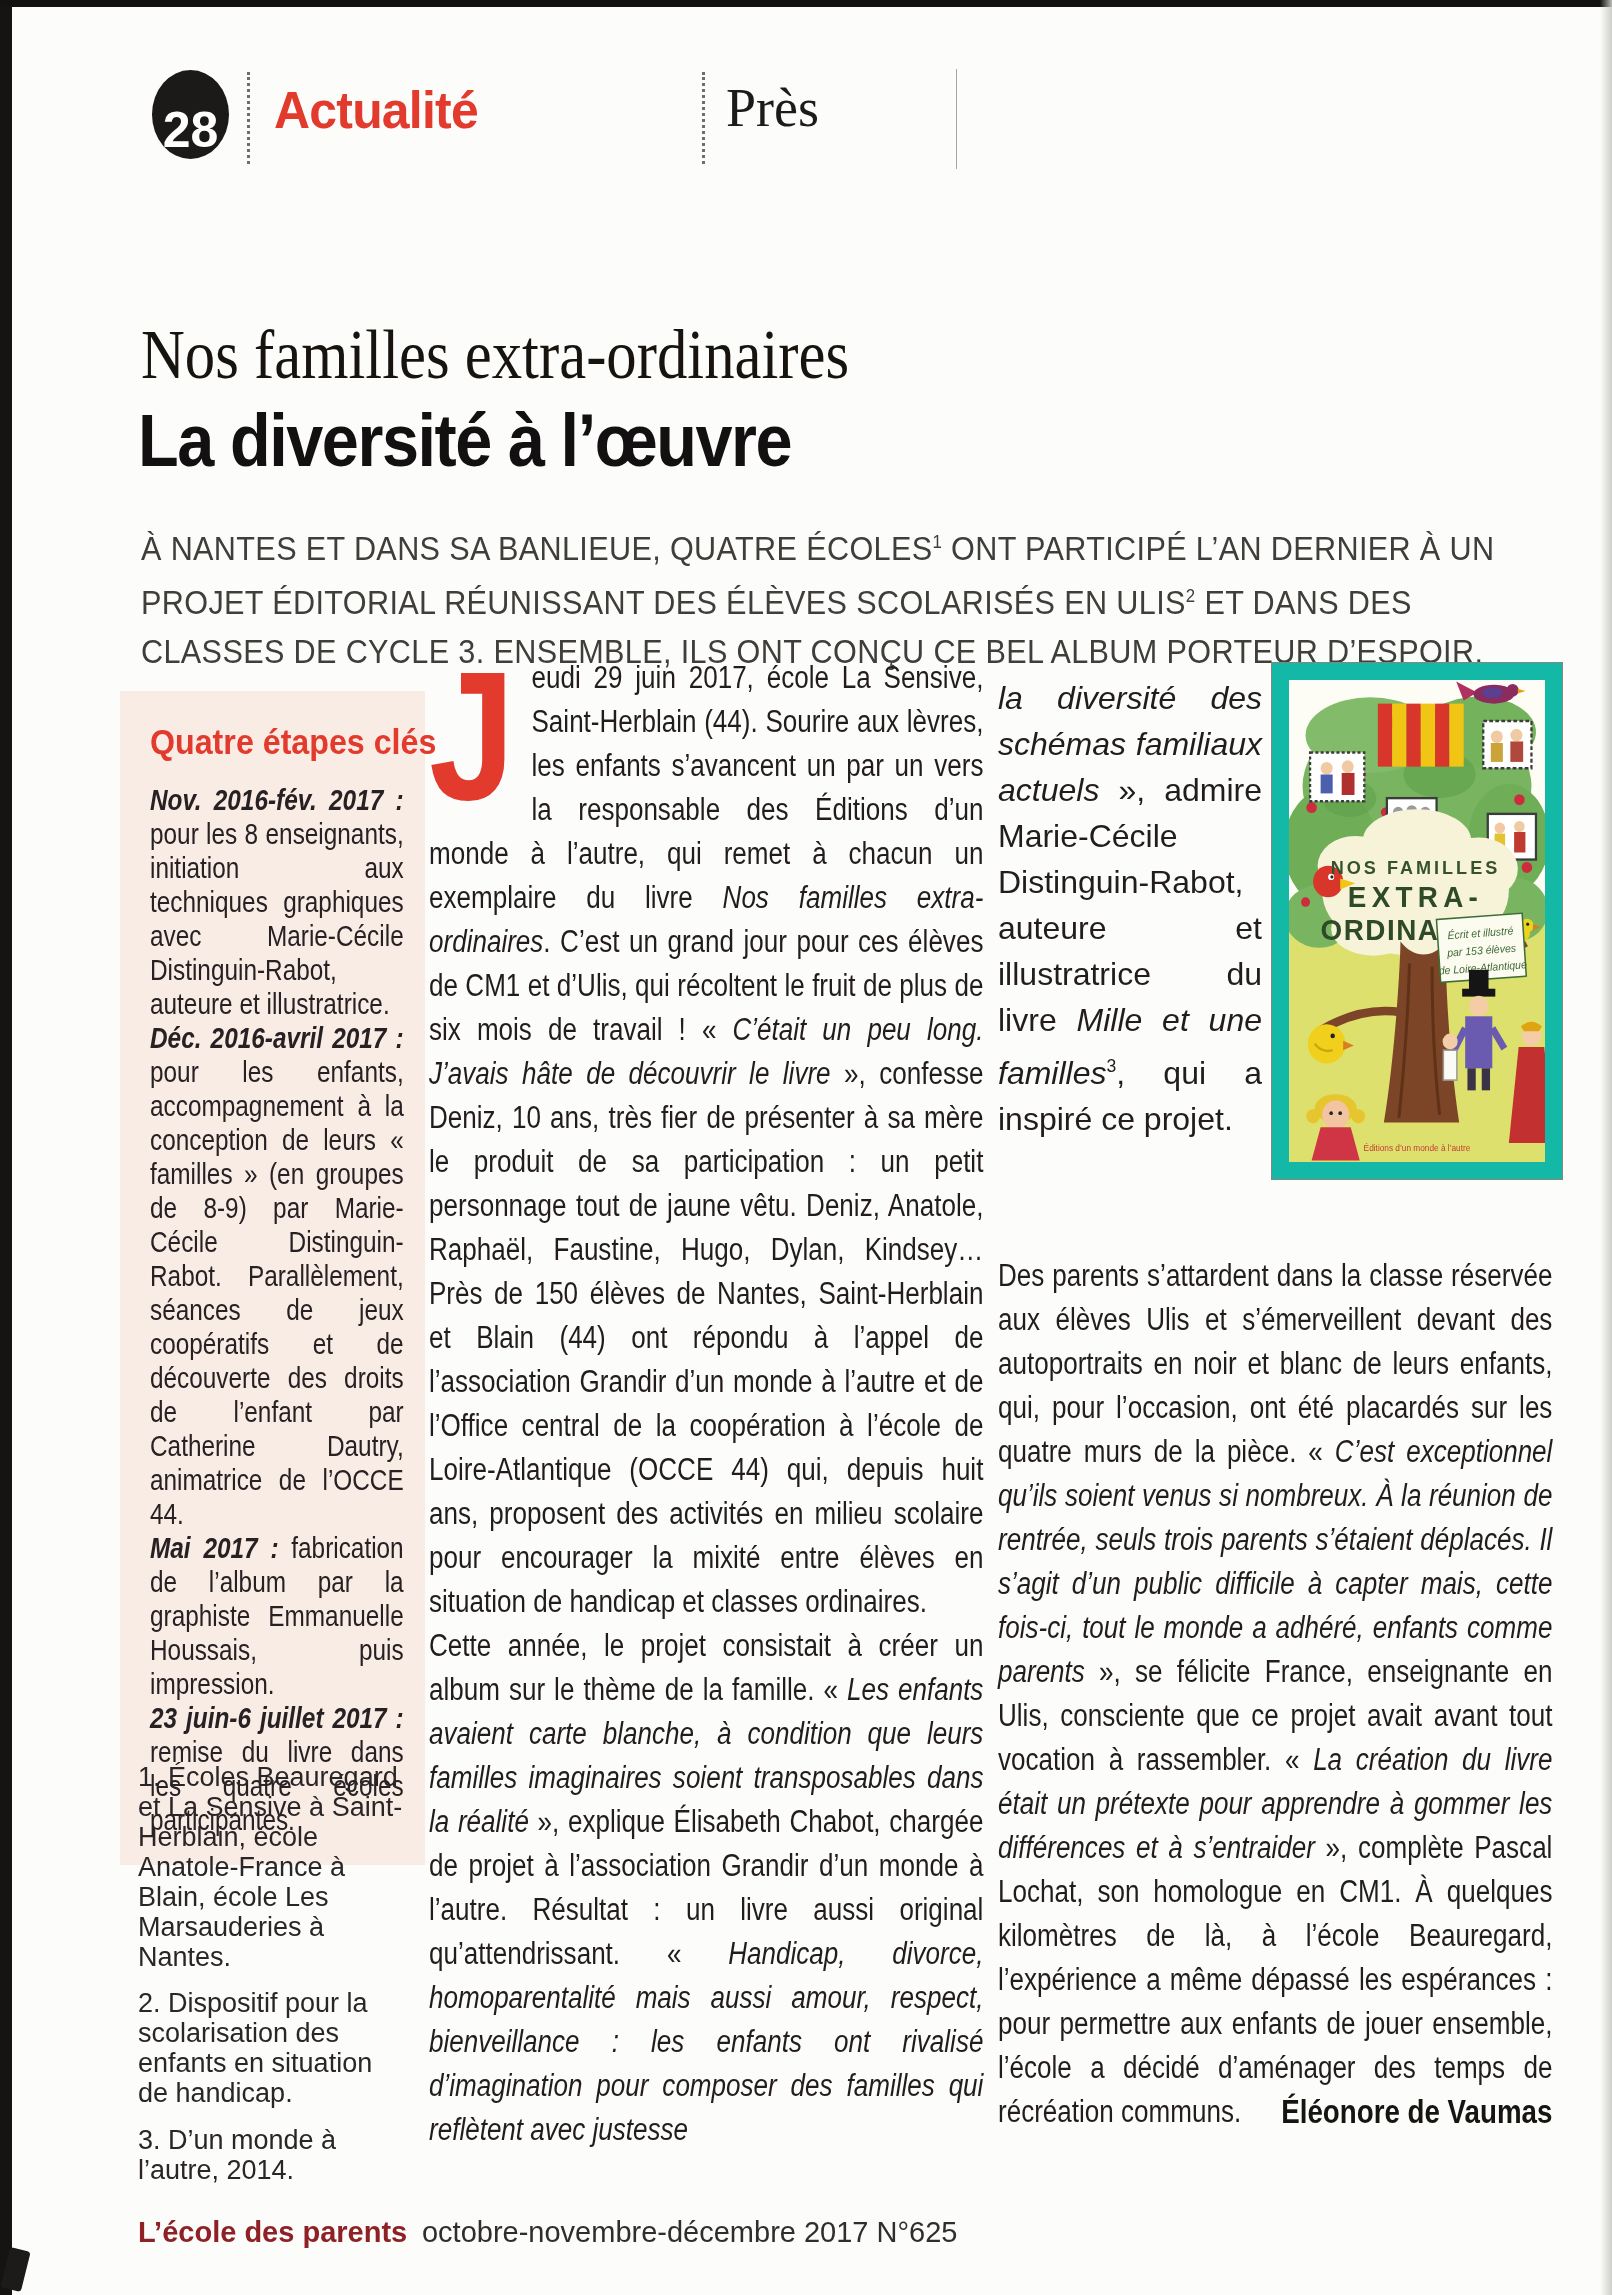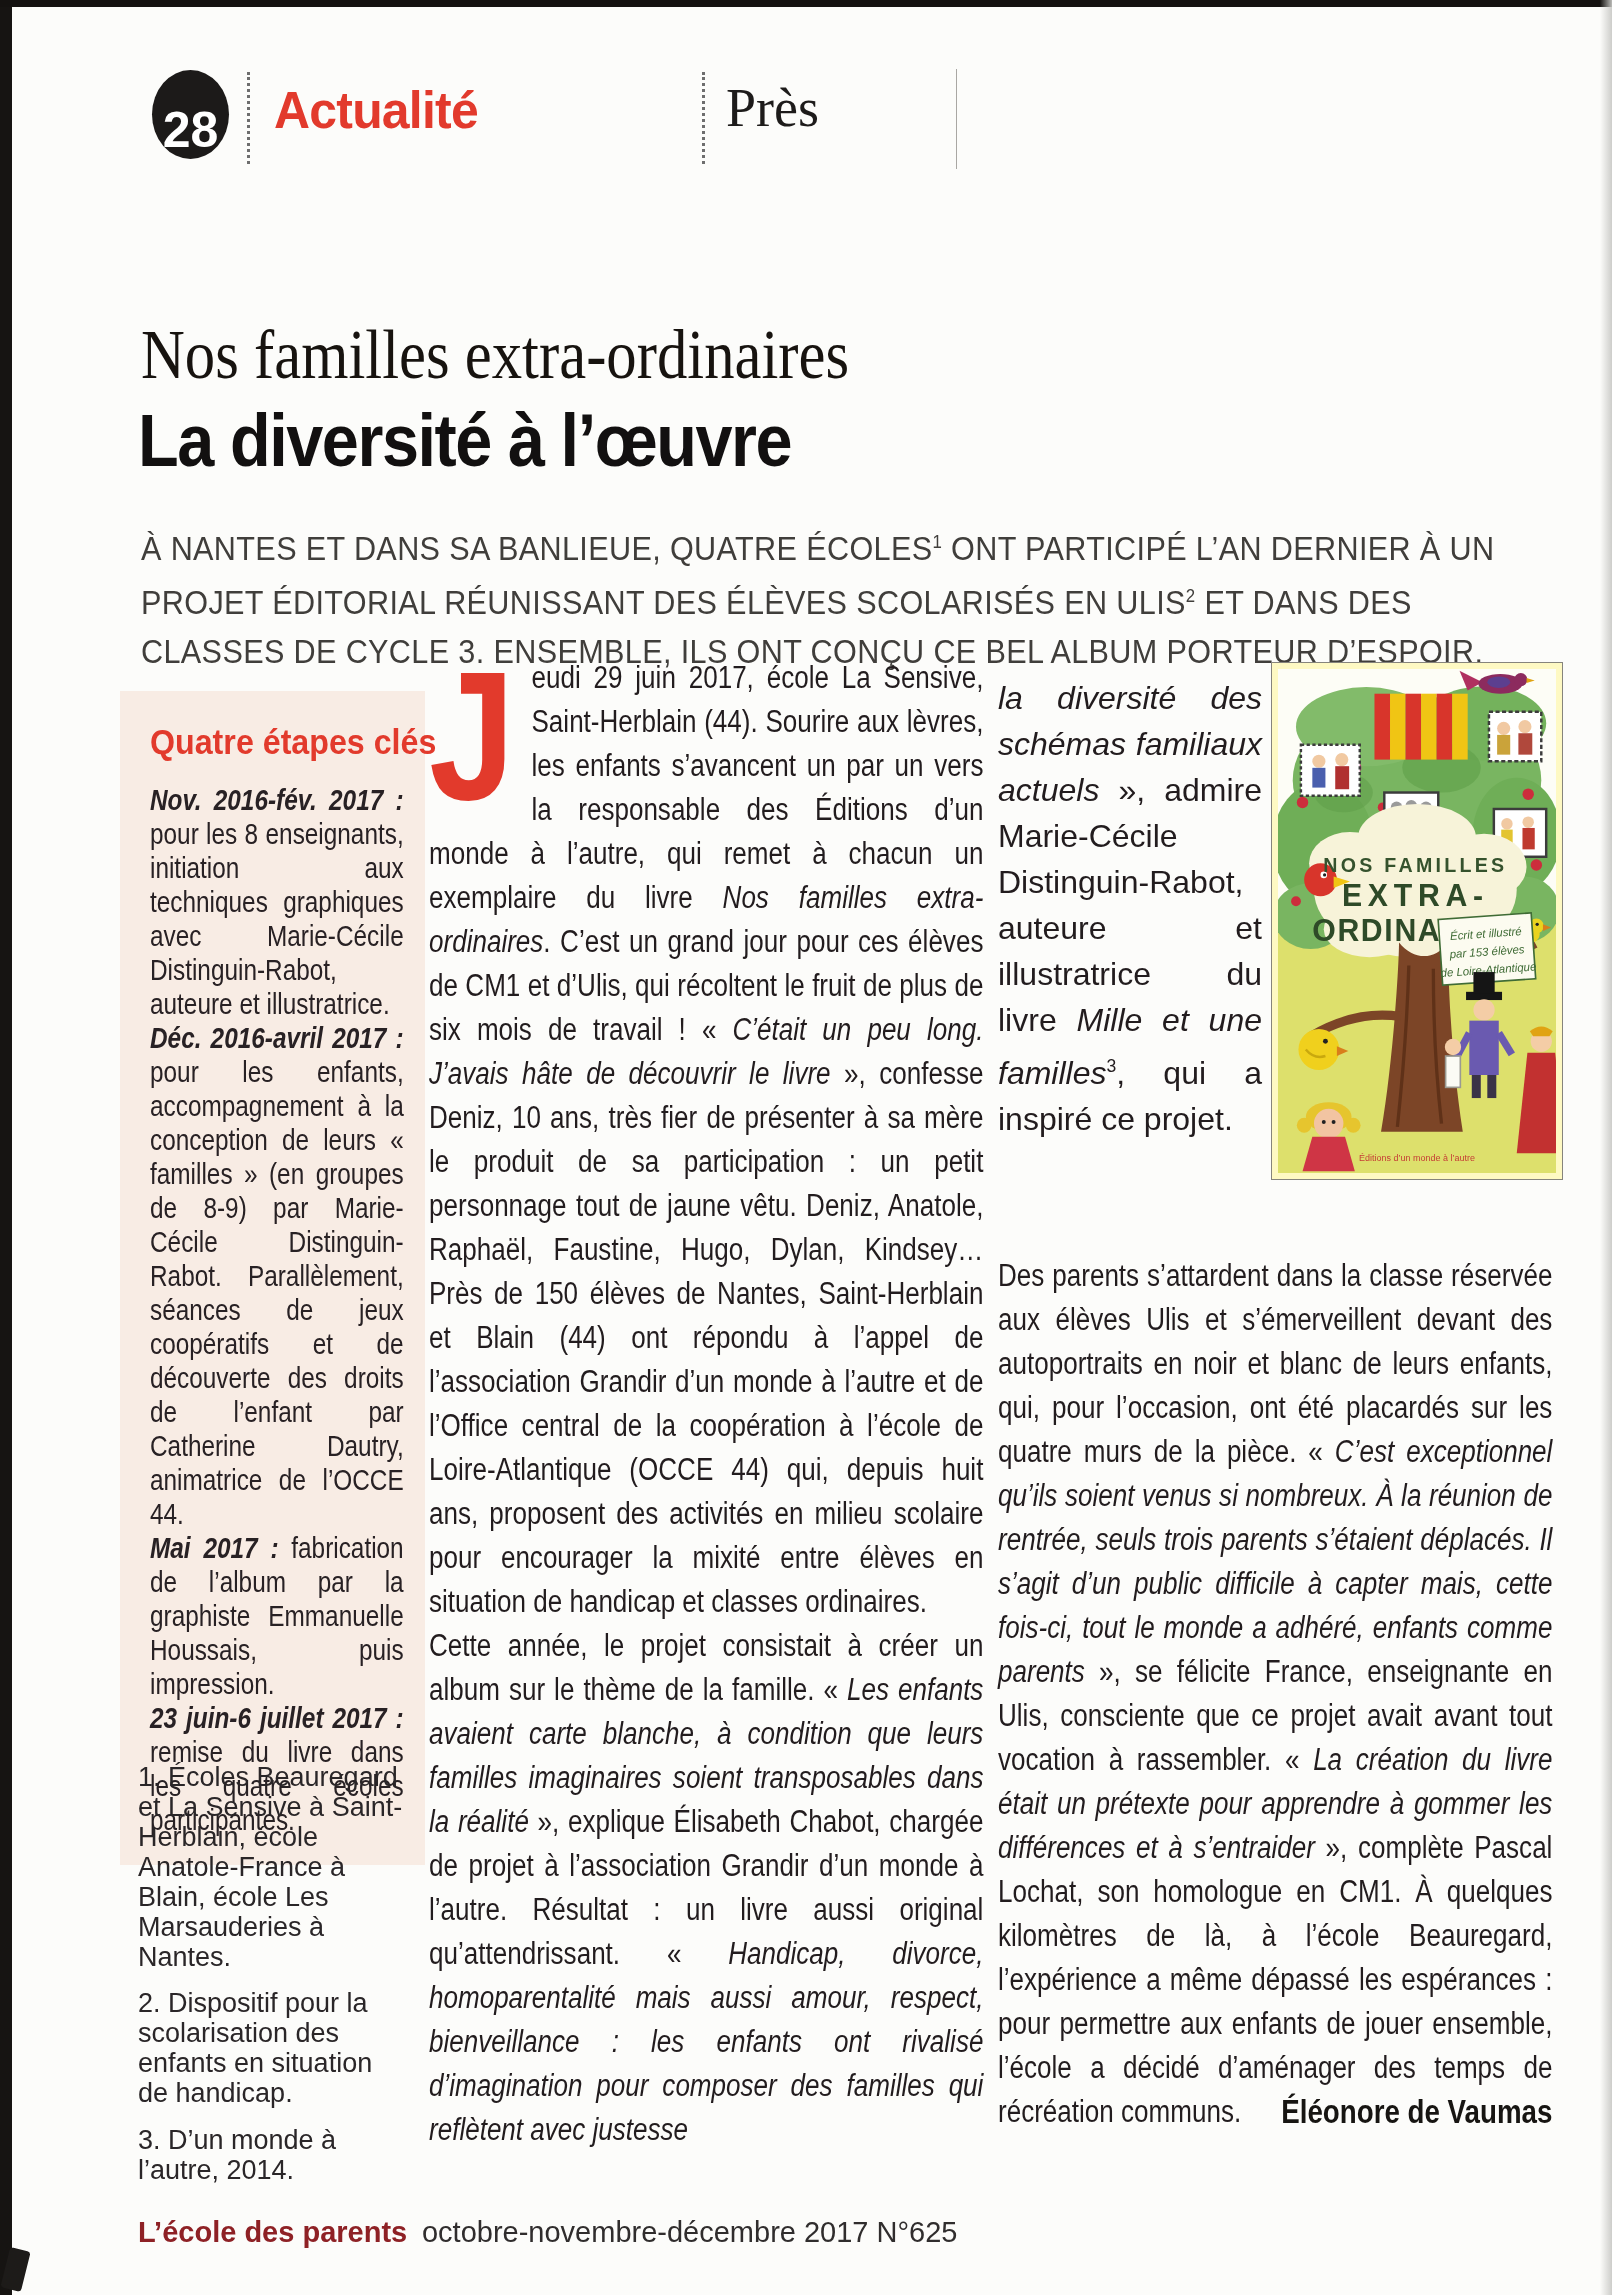--- a/index.html
+++ b/index.html
@@ -54,21 +54,21 @@
   .body-text p { margin:0; }
   .col-mid { left:429px; top:656px; width:660px; transform:scaleX(.84); transform-origin:0 0; }
   .dropcap { float:left; font-size:184px; line-height:144px; font-weight:bold; color:var(--accent_red); margin:6.6px 19.7px 0 0; }
 
   .col-right-top { left:998px; top:675px; width:264px; font-size:32px; line-height:46px; text-align:justify; color:#221c1e; }
   .right-heading { left:998px; top:1200px; font-size:36px; font-weight:bold; color:#171512; white-space:nowrap; }
   .col-right-body { left:998px; top:1254px; width:660px; transform:scaleX(.84); transform-origin:0 0; }
   .author-line { text-align:right; font-weight:bold; font-size:33px; margin-top:-44px; color:#171512; }
 
   
-  .book { left:1271px; top:662px; width:292px; height:518px; background:#fef9c3; border:1.6px solid #86847c; padding:6px; box-sizing:border-box; }
+  .book { left:1271px; top:662px; width:292px; height:518px; background:#14b8a6; border:1.6px solid #86847c; padding:17px; box-sizing:border-box; }
   .book svg { display:block; width:100%; height:100%; }
 
   
   .footer { left:138px; top:2216px; font-size:29px; color:#302d2d; white-space:nowrap; }
   .footer .mag { font-weight:bold; color:var(--maroon); margin-right:14.8px; }
 
   
   .run-italic { font-style:italic; }
   .run-bold-italic { font-weight:bold; font-style:italic; }
   sup.run-sup { font-size:.55em; }

